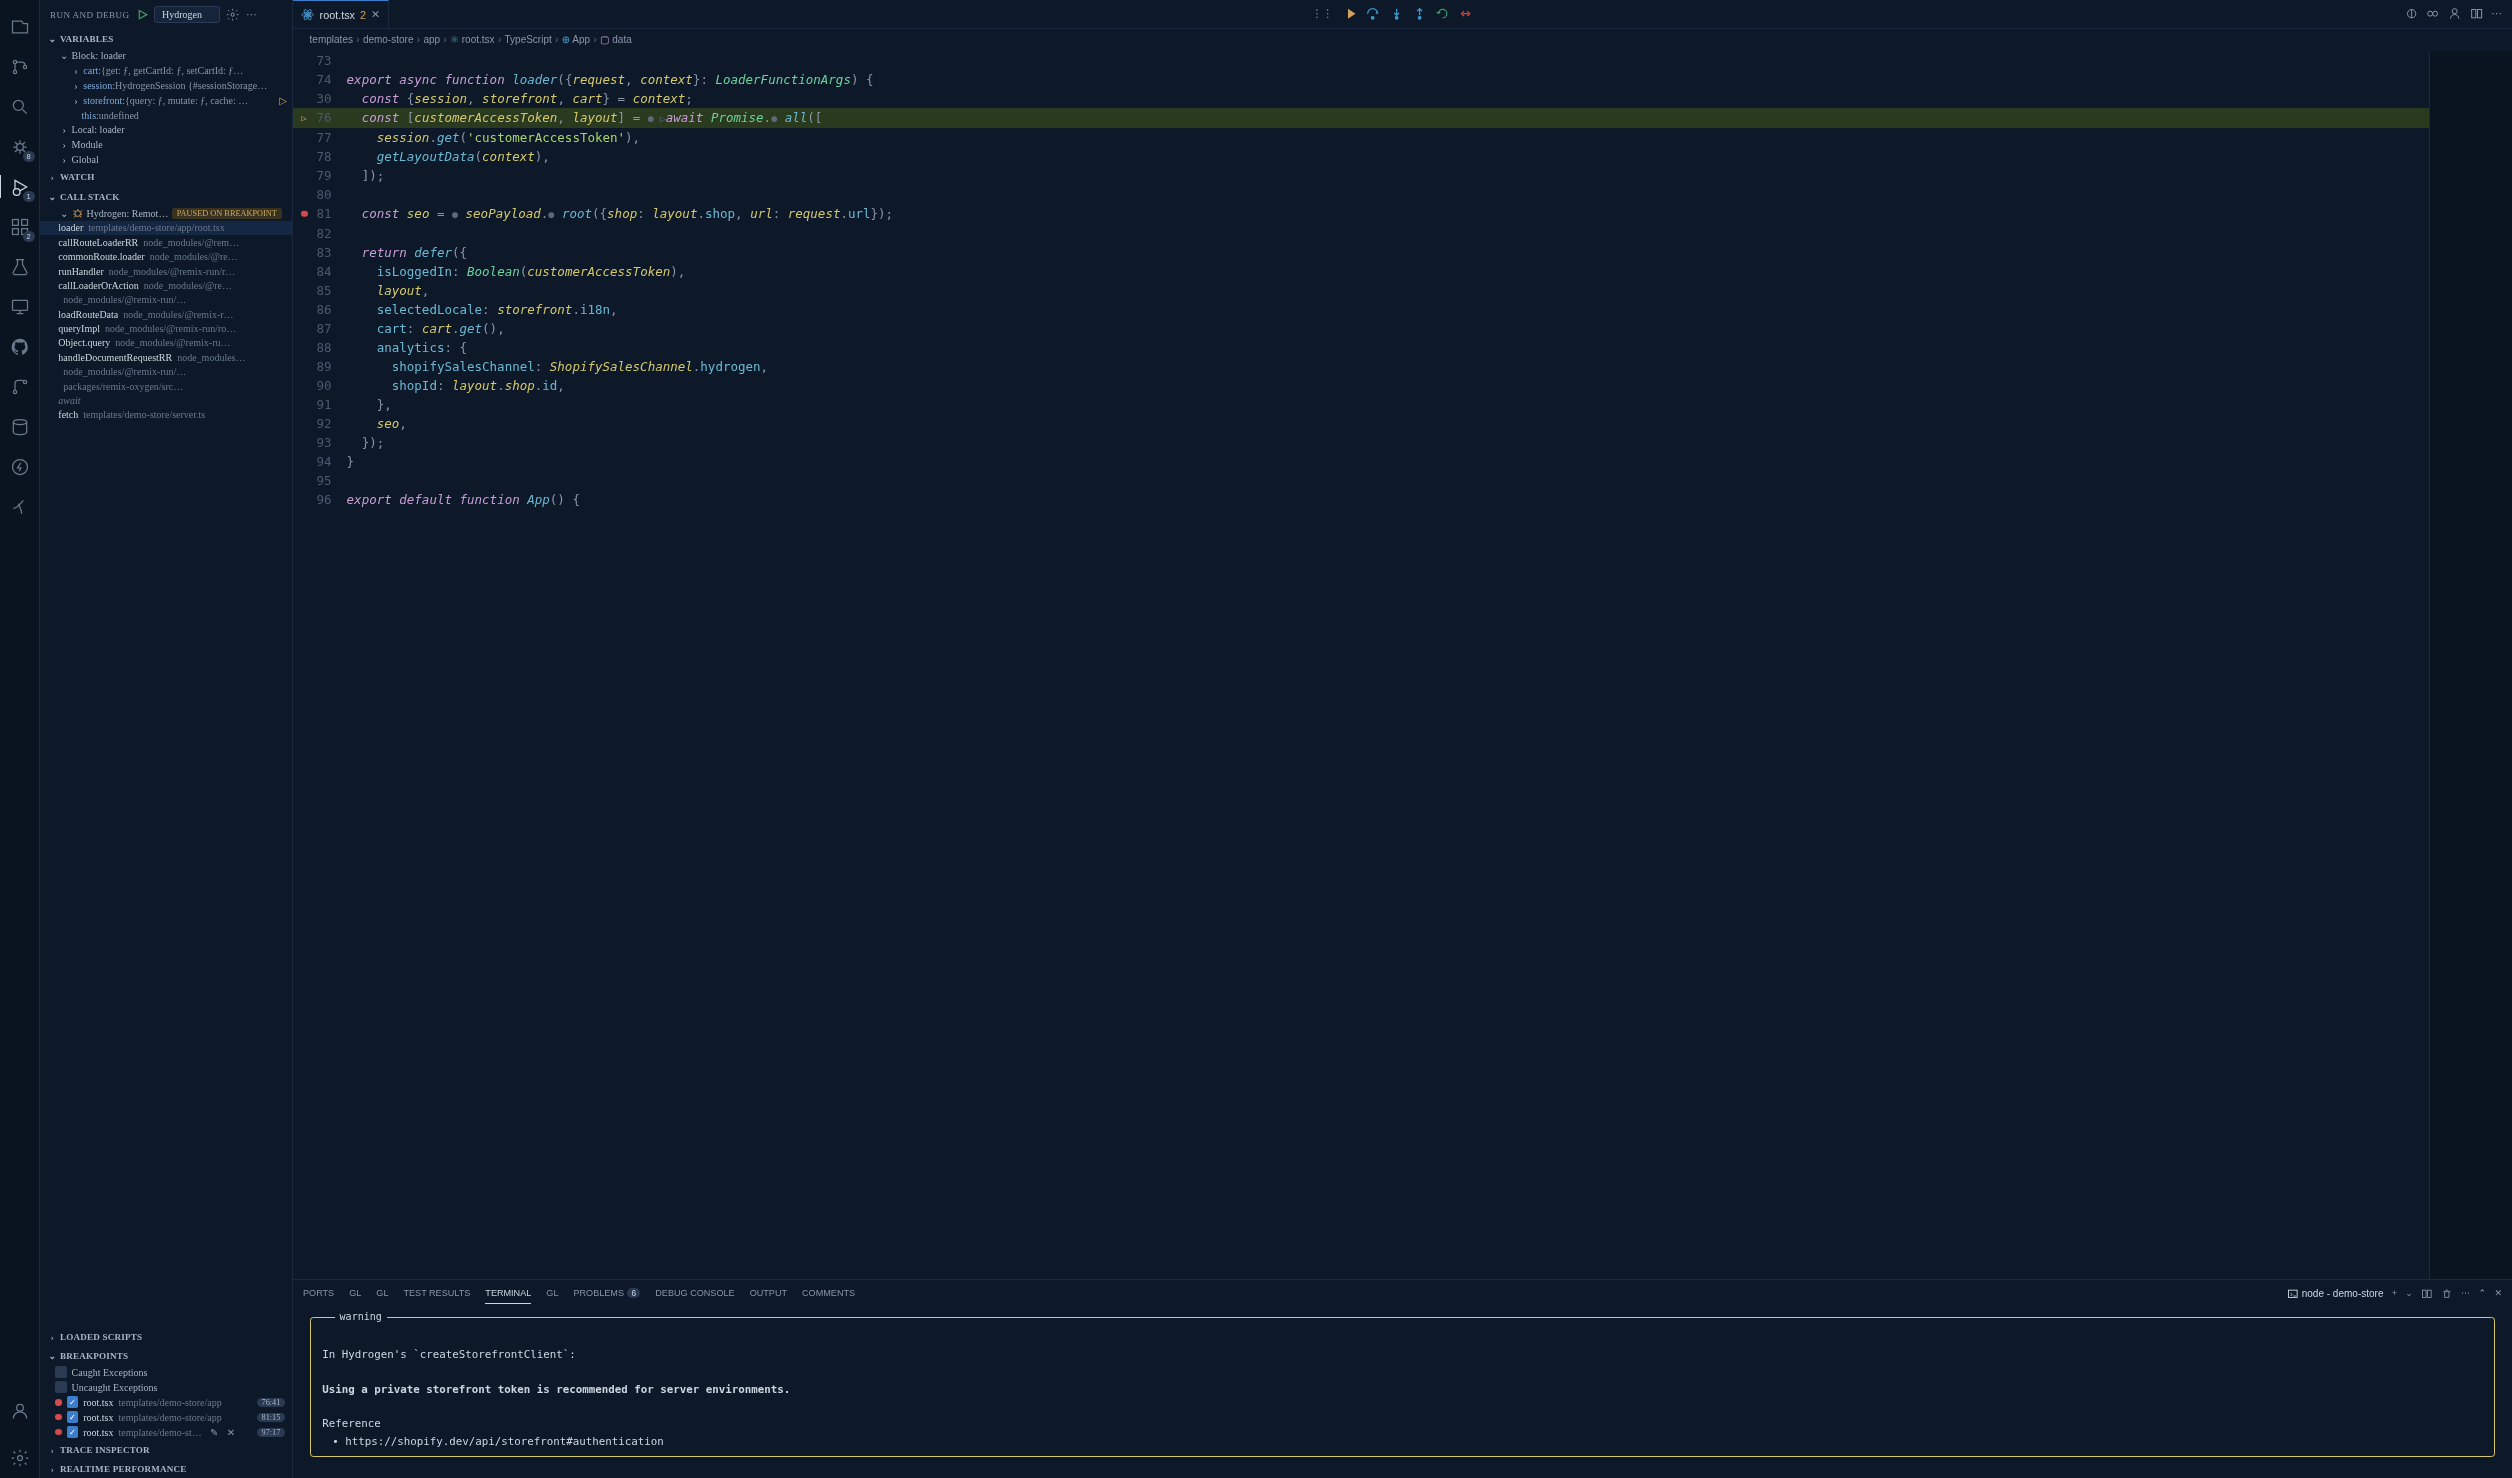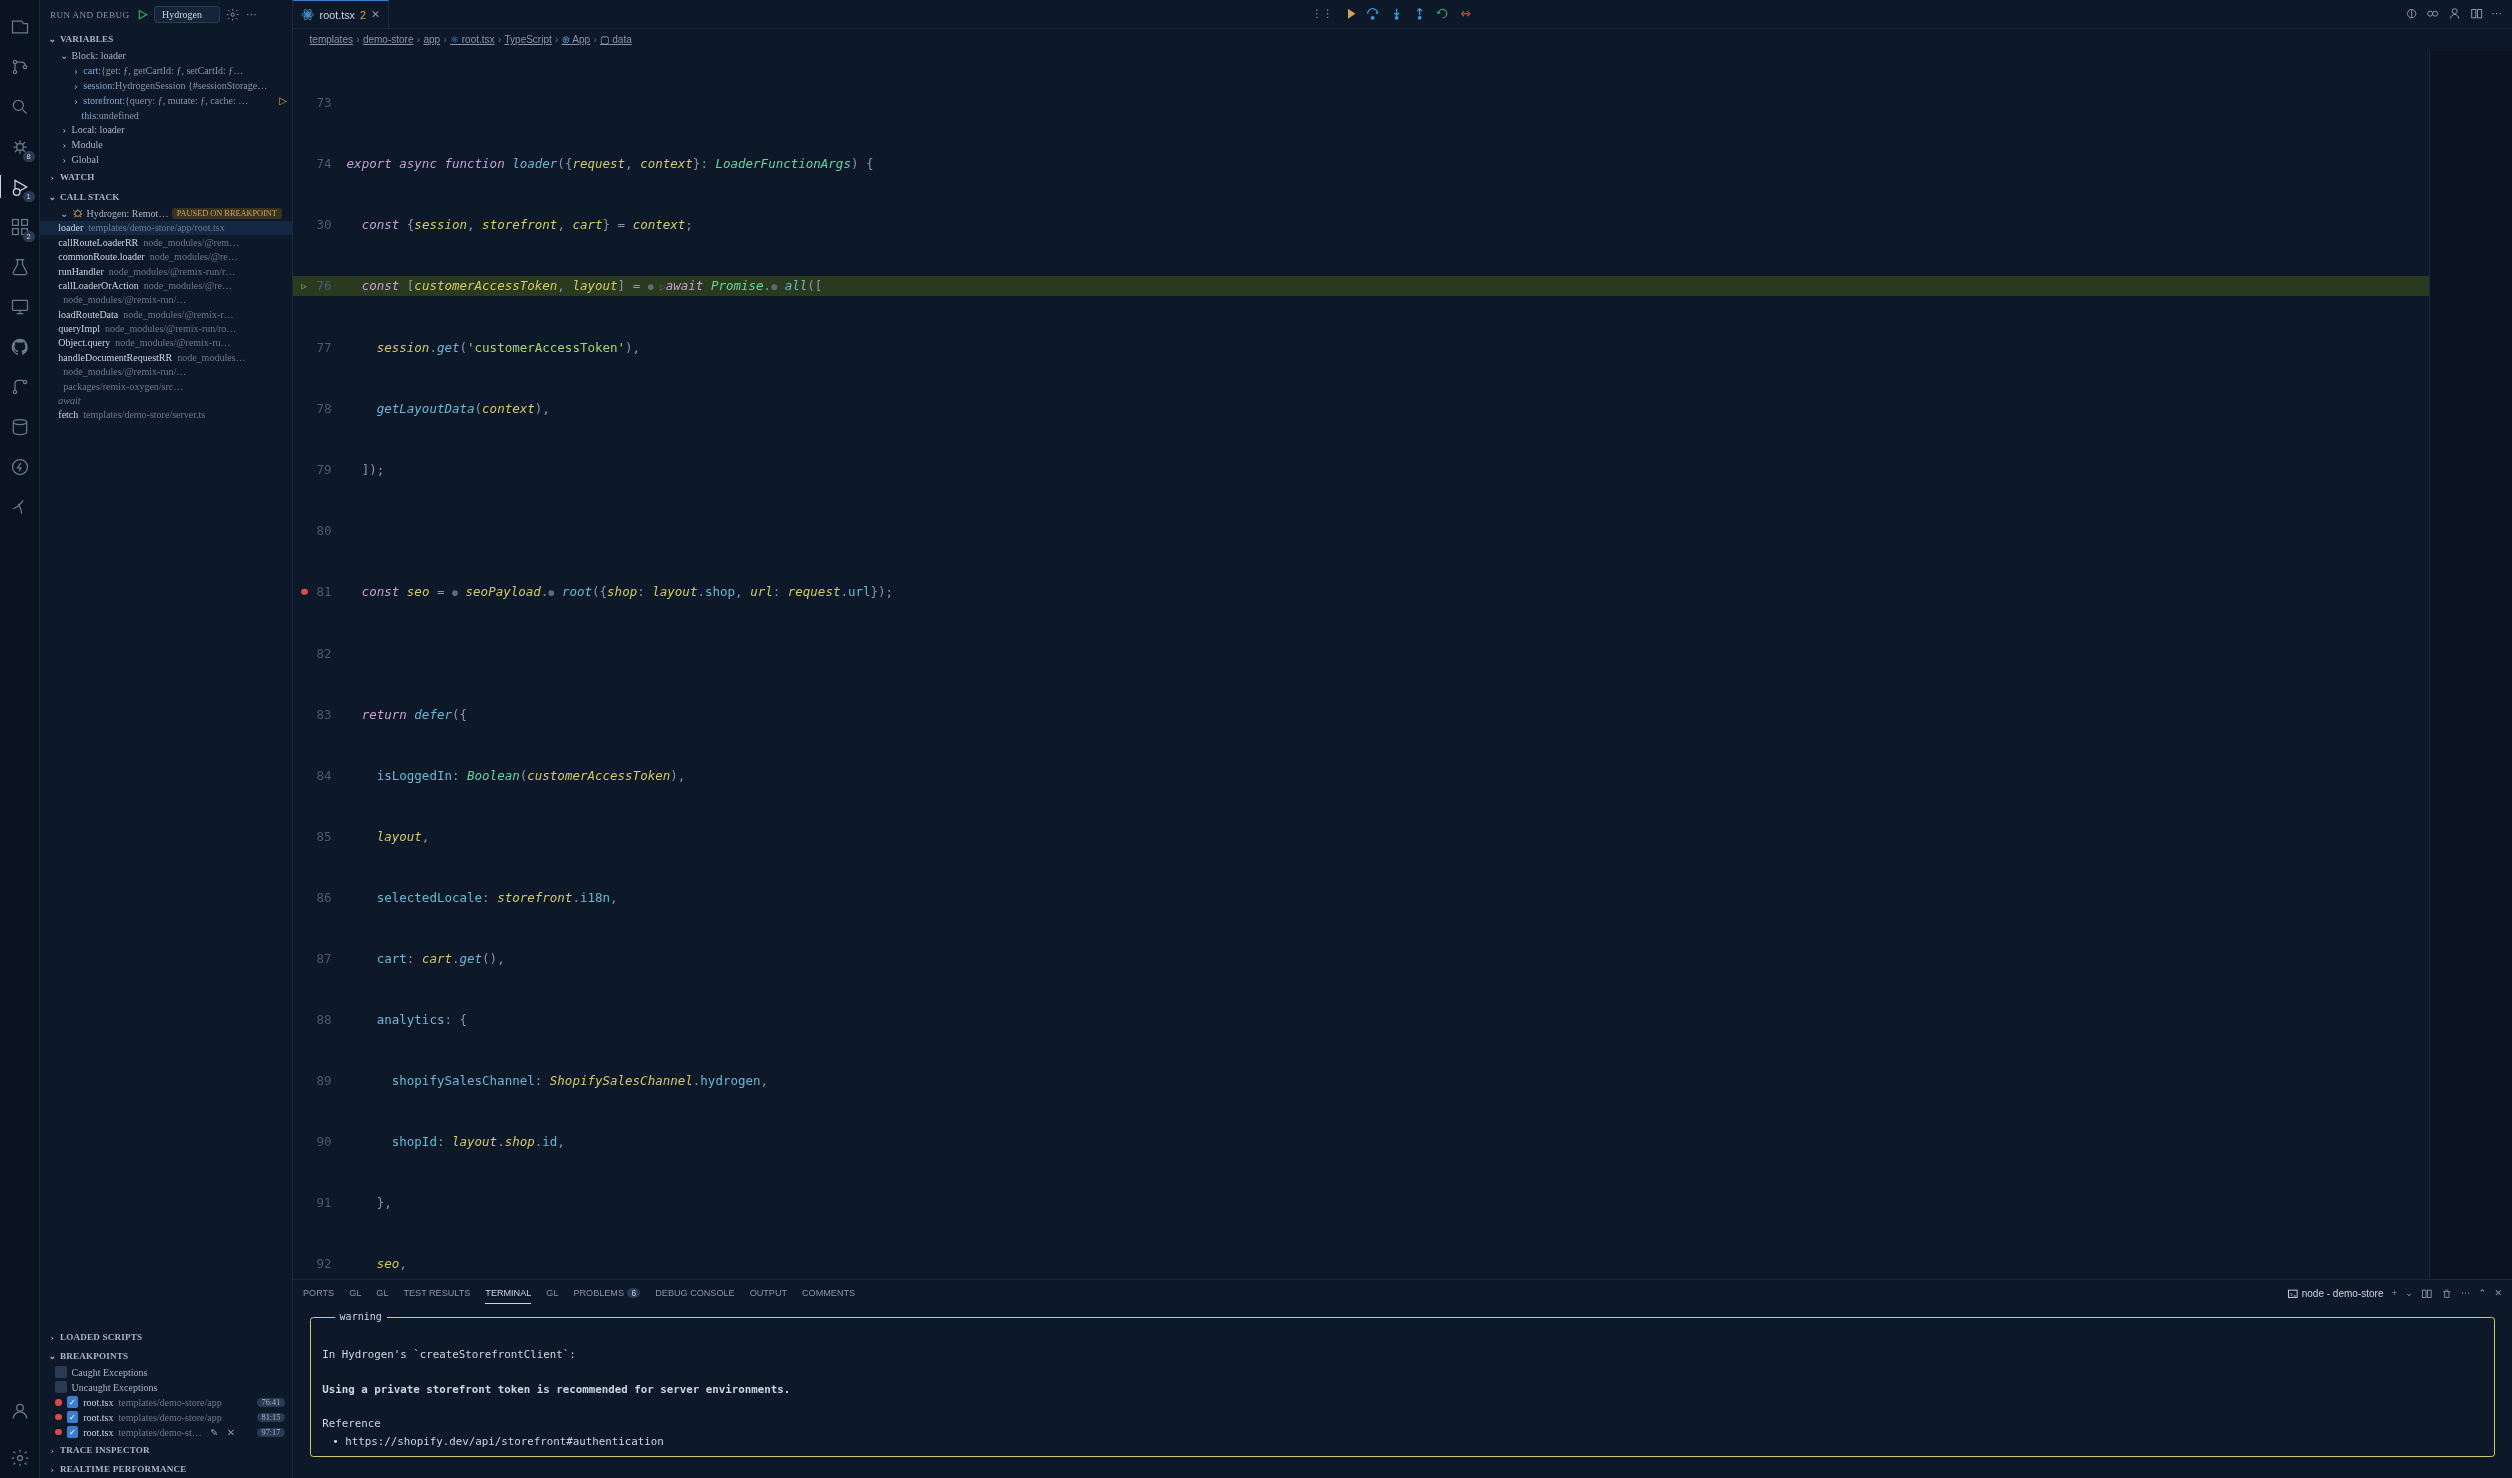--- a/index.html
+++ b/index.html
@@ -240,42 +240,41 @@
 }
 .breadcrumbs {
   display: flex;
   align-items: center;
   padding: 3.3px 16.6px;
   font-size: 10px;
   color: #8a96a8;
   gap: 3.3px;
   height: 21.6px;
 }
-.crumb { cursor: pointer; text-decoration: underline; }
+.crumb { cursor: pointer; }
 .crumb-sep { color: #5a6a7c; }
 .crumb-icon { color: #4a9dd4; }
 .crumb-var { color: #c89dd4; }
 .editor-area {
   flex: 1;
   display: flex;
   overflow: hidden;
   position: relative;
 }
 .editor {
   flex: 1;
   font-family: "SF Mono", Monaco, Consolas, monospace;
   font-size: 12.5px;
   line-height: 19px;
   overflow-y: auto;
   padding-left: 0;
 }
 .code-line {
   display: flex;
   padding-left: 6.6px;
-  margin-top: 42px;
 }
 .gutter {
   width: 47px;
   text-align: right;
   padding-right: 15px;
   color: #4a5a6e;
   flex-shrink: 0;
   user-select: none;
   position: relative;
 }

